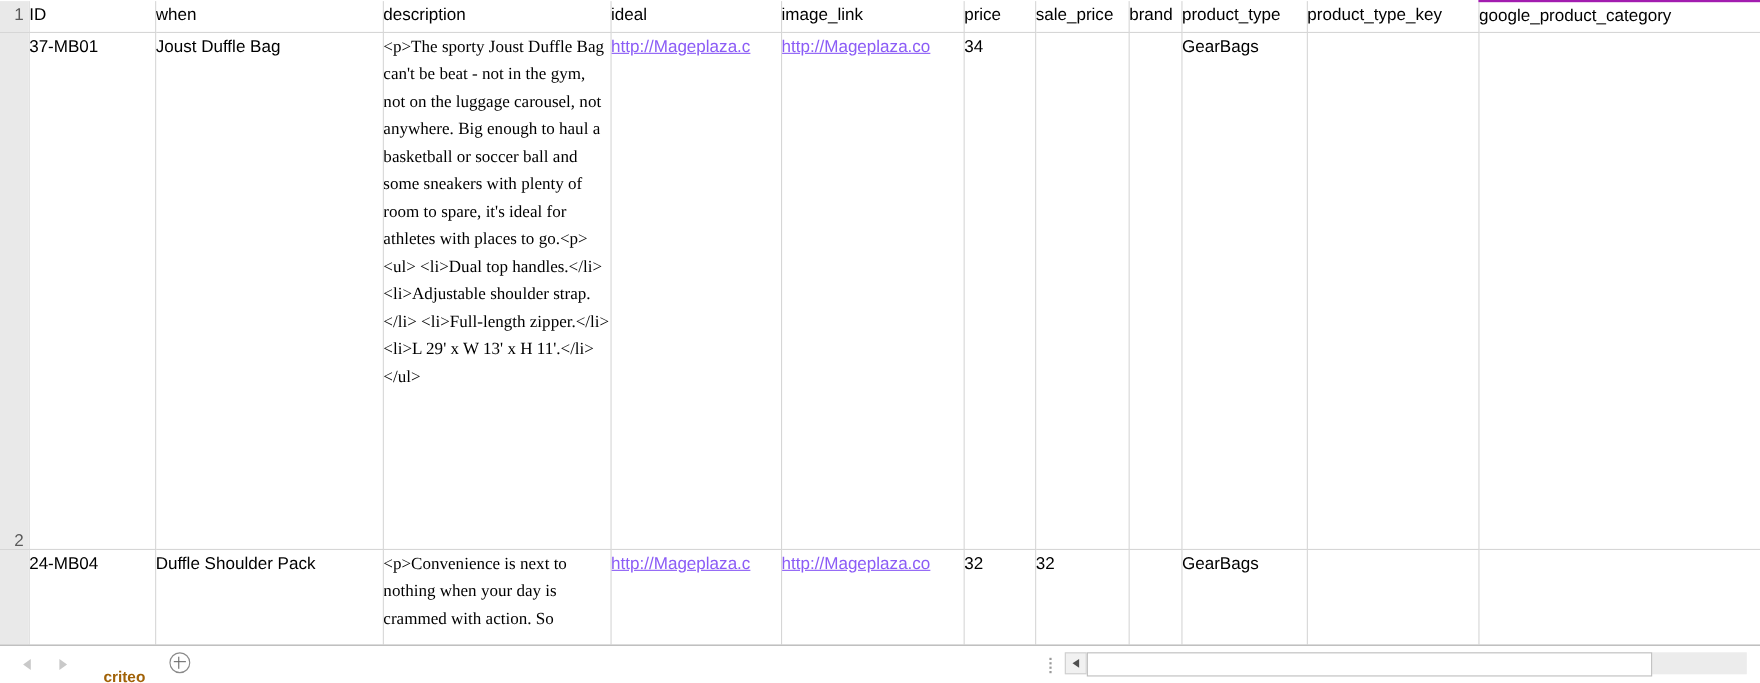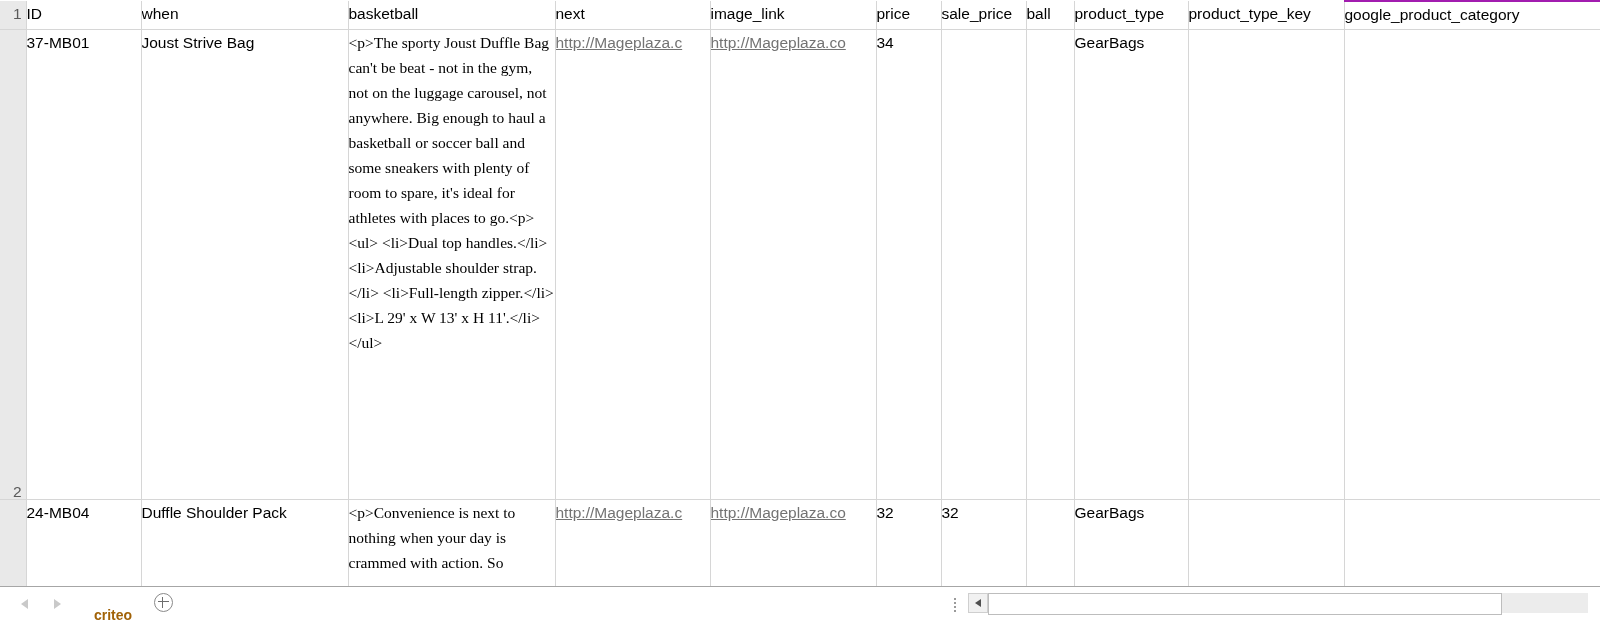--- a/index.html
+++ b/index.html
@@ -59,21 +59,21 @@
 
   .hdrrow td.cell{ height:26px; line-height:24px; padding-top:1px;}
   .hdrrow td.gutter{ height:26px; }
 
   
   td.selmark{
     border-top:2px solid #a21caf;
   }
 
   a.link{
-    color:#737373;
+    color:#8b5cf6;
     text-decoration:underline;
     white-space:nowrap;
     display:block;
     overflow:hidden;
   }
 
   .desc{ white-space:pre-wrap;font-family:Liberation Serif, serif; }
 
   
   #bottom-bar{
@@ -161,37 +161,37 @@
         <col style="width:256px">
       </colgroup>
 
       <tbody>
           <tr class="hdrrow">
         <td class="gutter hdr">
               <span class="rn">1</span>
             </td>
         <td class="cell">ID</td>
         <td class="cell">when</td>
-        <td class="cell">basketball</td>
-        <td class="cell">next</td>
+        <td class="cell">description</td>
+        <td class="cell">ideal</td>
         <td class="cell">image_link</td>
         <td class="cell">price</td>
         <td class="cell">sale_price</td>
-        <td class="cell">ball</td>
+        <td class="cell">brand</td>
         <td class="cell">product_type</td>
         <td class="cell">product_type_key</td>
         <td class="cell selmark">google_product_category</td>
       </tr>
 
       <tr style="height:470px">
         <td class="gutter">
               <span class="rn">2</span>
             </td>
         <td class="cell">37-MB01</td>
-        <td class="cell">Joust Strive Bag</td>
+        <td class="cell">Joust Duffle Bag</td>
         <td class="cell desc">&lt;p&gt;The sporty Joust Duffle Bag can't be beat - not in the gym, not on the luggage carousel, not anywhere. Big enough to haul a basketball or soccer ball and some sneakers with plenty of room to spare, it's ideal for athletes with places to go.&lt;p&gt;
 &lt;ul&gt;
 &lt;li&gt;Dual top handles.&lt;/li&gt;
 &lt;li&gt;Adjustable shoulder strap.&lt;/li&gt;
 &lt;li&gt;Full-length zipper.&lt;/li&gt;
 &lt;li&gt;L 29' x W 13' x H 11'.&lt;/li&gt;
 &lt;/ul&gt;</td>
         <td class="cell">
               <a class="link" href="#">http://Mageplaza.c</a>
             </td>

